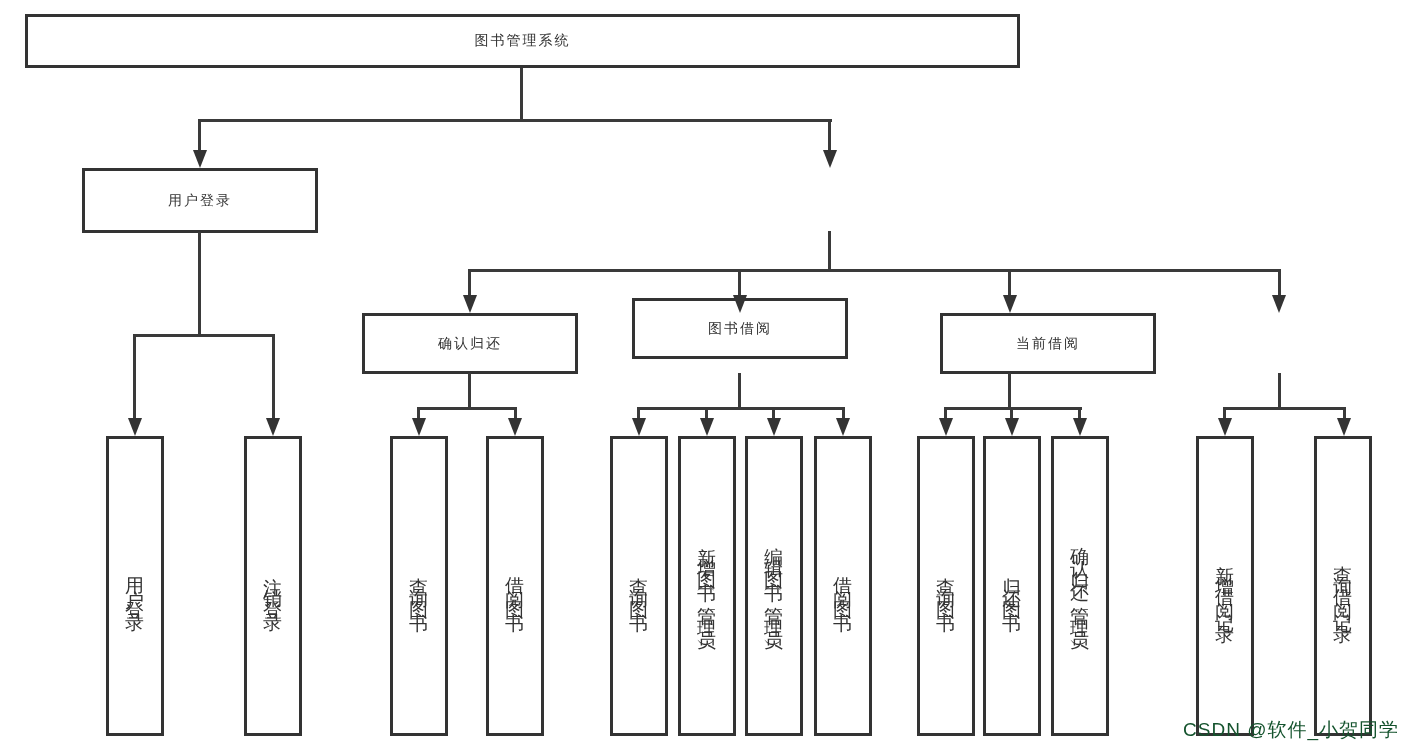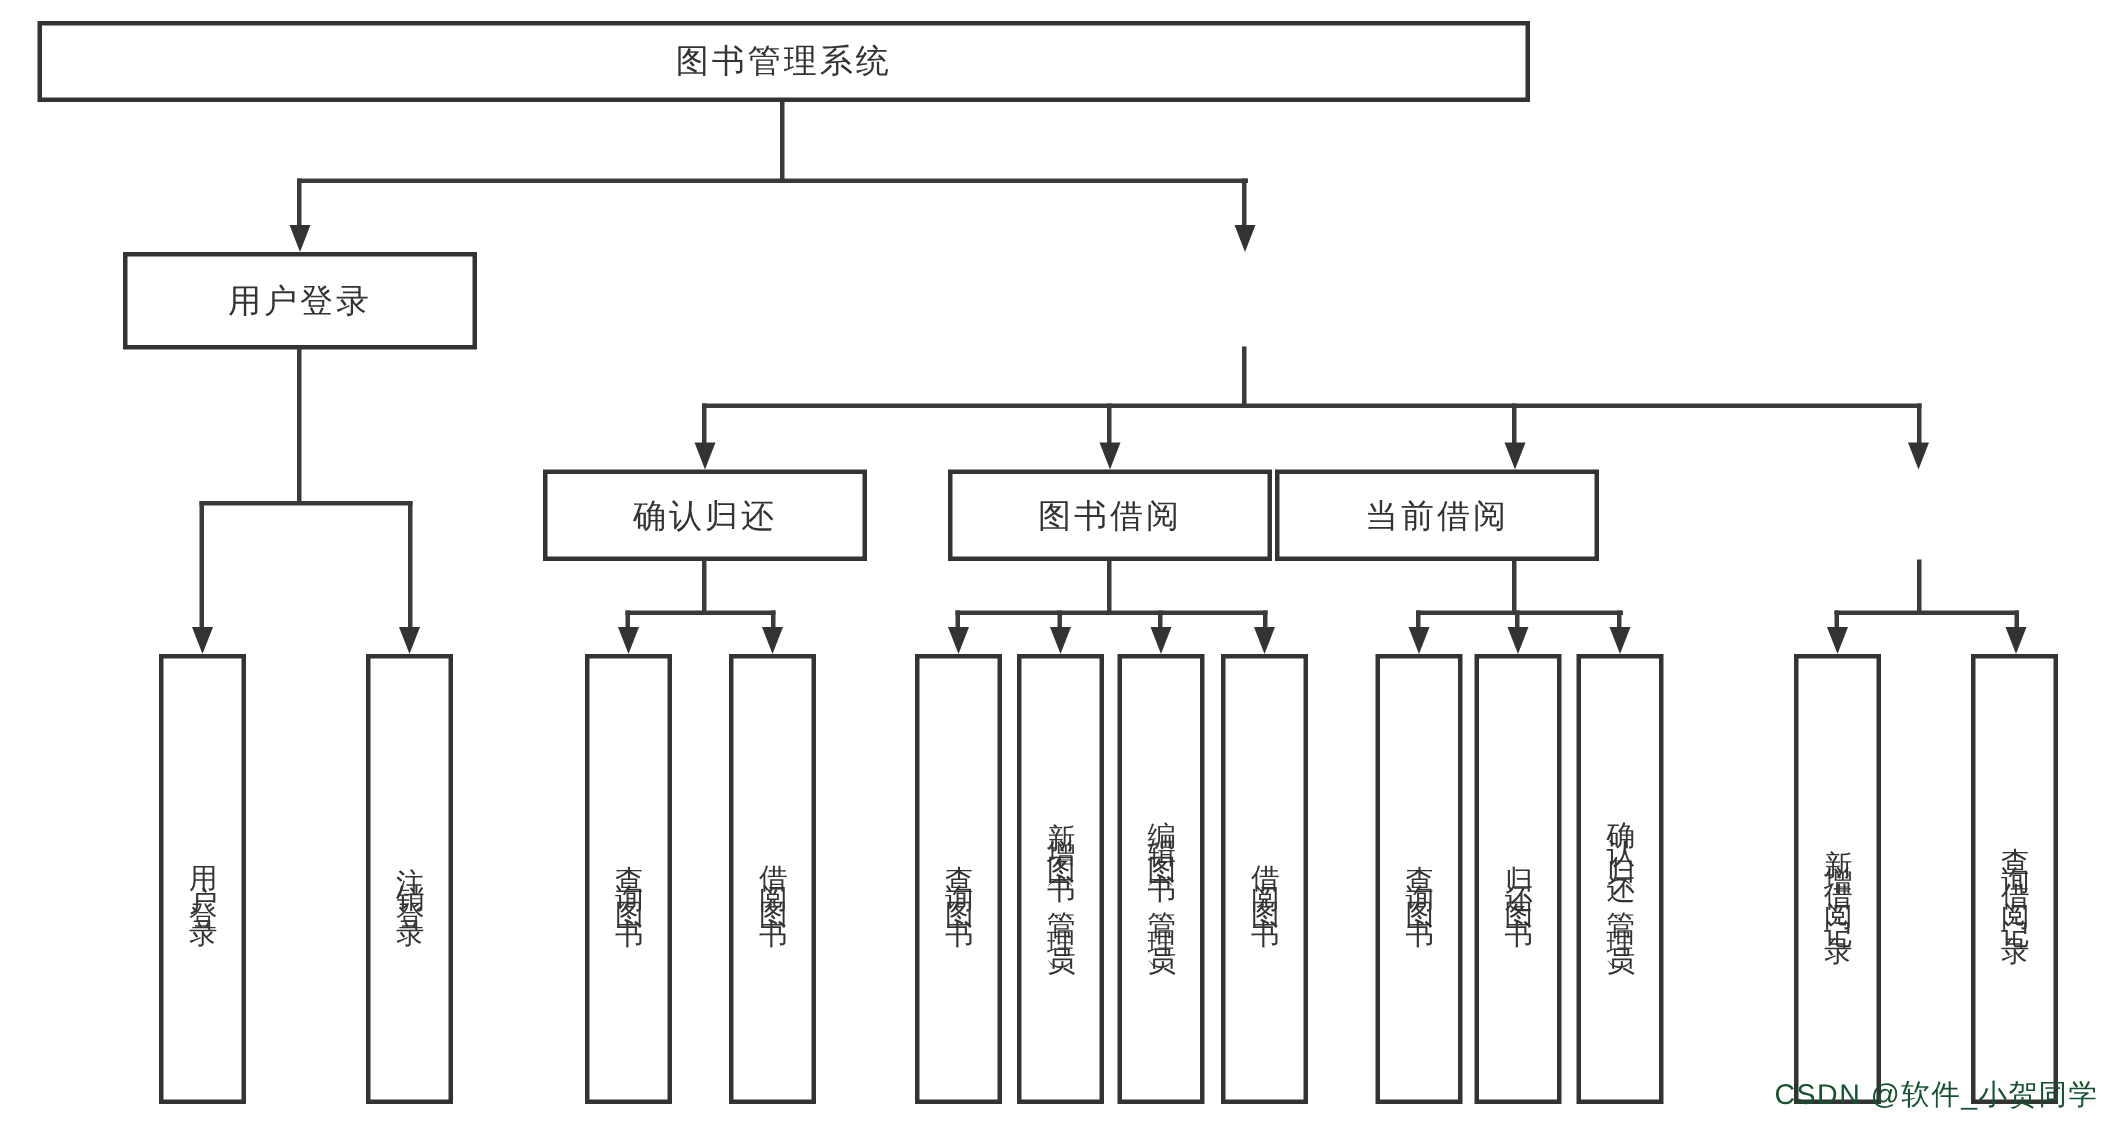--- a/index.html
+++ b/index.html
@@ -20,21 +20,21 @@
     position: absolute;
     box-sizing: border-box;
     border: 3px solid #333333;
     background: #ffffff;
     display: flex;
     align-items: center;
     justify-content: center;
     color: #333333;
   }
   .hlabel {
-    font-size: 22px;
+    font-size: 14px;
     letter-spacing: 2px;
     white-space: nowrap;
   }
   .vbox { }
   .vlabel {
     writing-mode: vertical-rl;
     text-orientation: mixed;
     font-size: 19px;
     line-height: 1;
     letter-spacing: 12px;
@@ -76,24 +76,24 @@
     <span class="hlabel">图书管理系统</span>
   </div>
 
   <div class="box" style="left:82px; top:168px; width:236px; height:65px;">
     <span class="hlabel">用户登录</span>
   </div>
 
   <div class="box" style="left:362px; top:313px; width:216px; height:61px;">
     <span class="hlabel">确认归还</span>
   </div>
-  <div class="box" style="left:632px; top:313px; width:216px; height:61px;">
+  <div class="box" style="left:632px; top:298px; width:216px; height:61px;">
     <span class="hlabel">图书借阅</span>
   </div>
-  <div class="box" style="left:850px; top:313px; width:216px; height:61px;">
+  <div class="box" style="left:940px; top:313px; width:216px; height:61px;">
     <span class="hlabel">当前借阅</span>
   </div>
 
   <div class="box vbox" style="left:106px; top:436px; width:58px; height:300px;">
     <span class="vlabel">用户登录</span>
   </div>
   <div class="box vbox" style="left:244px; top:436px; width:58px; height:300px;">
     <span class="vlabel">注销登录</span>
   </div>
 

